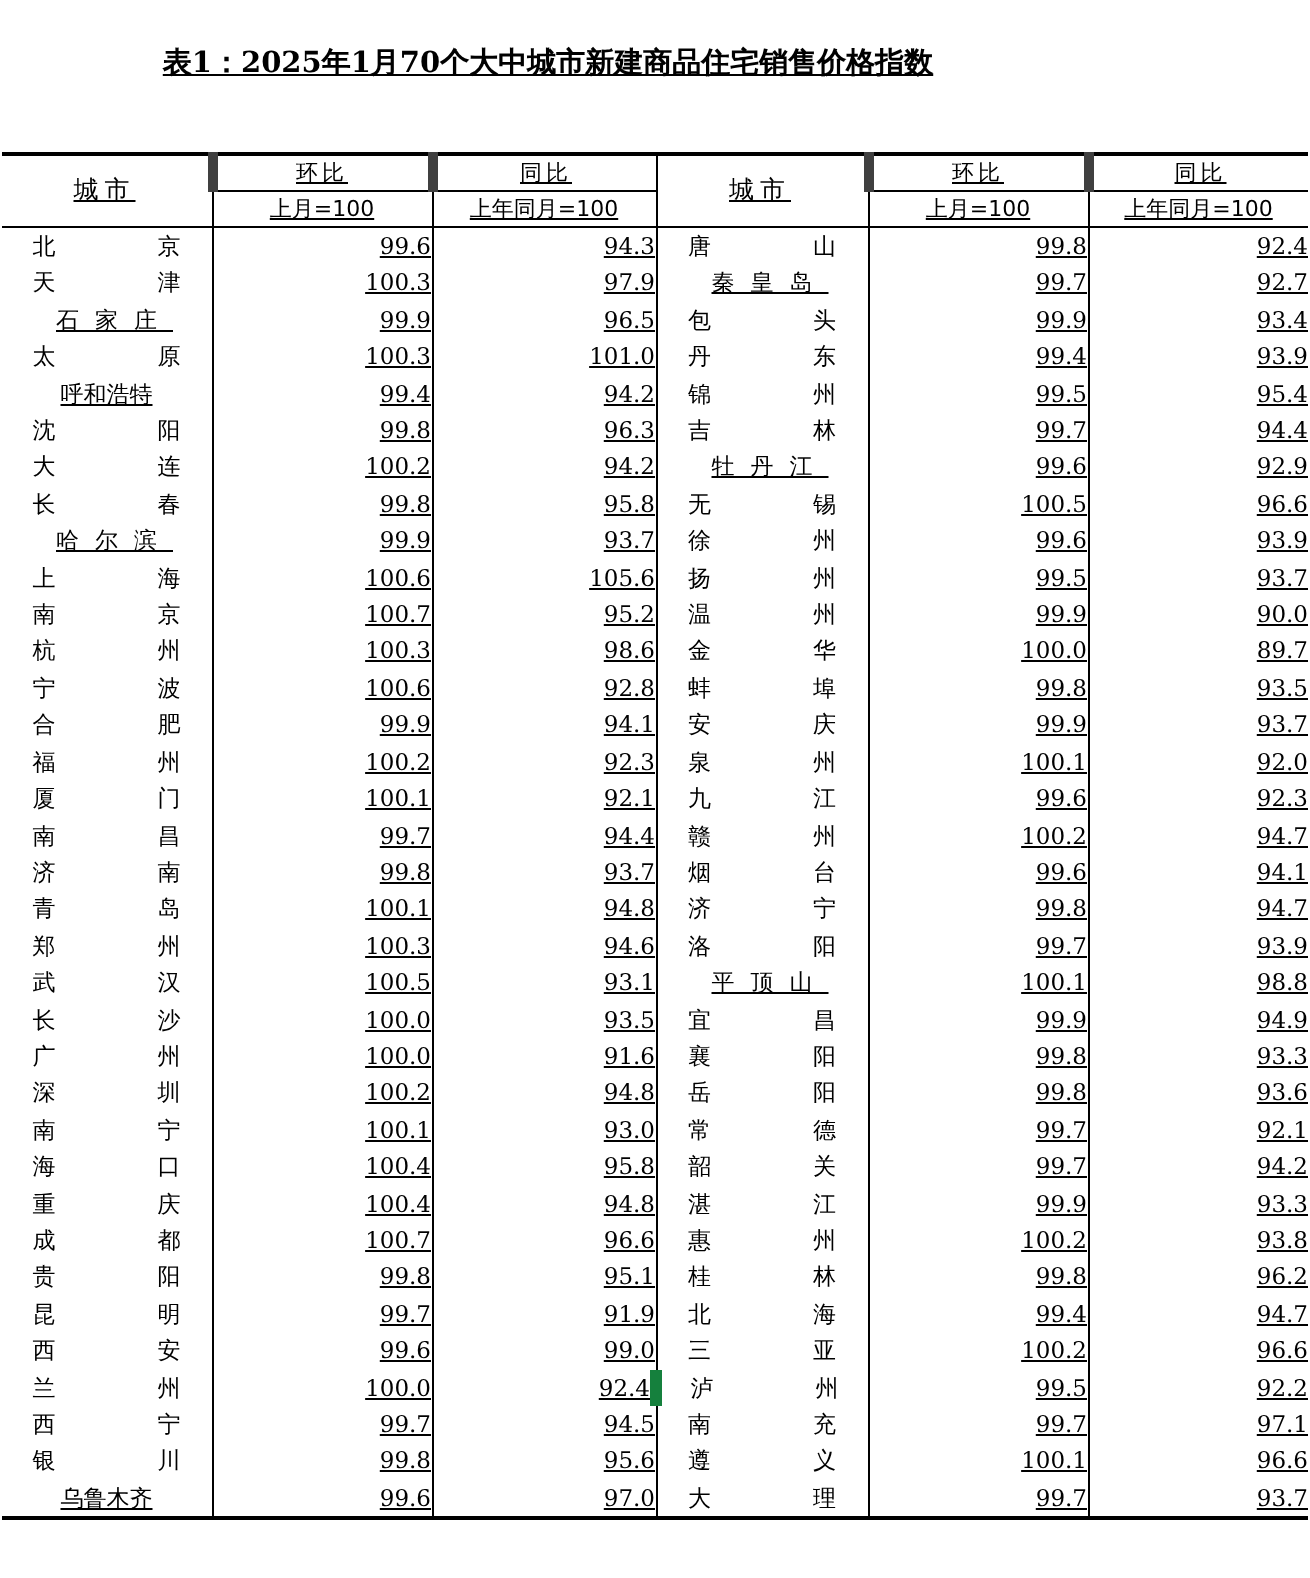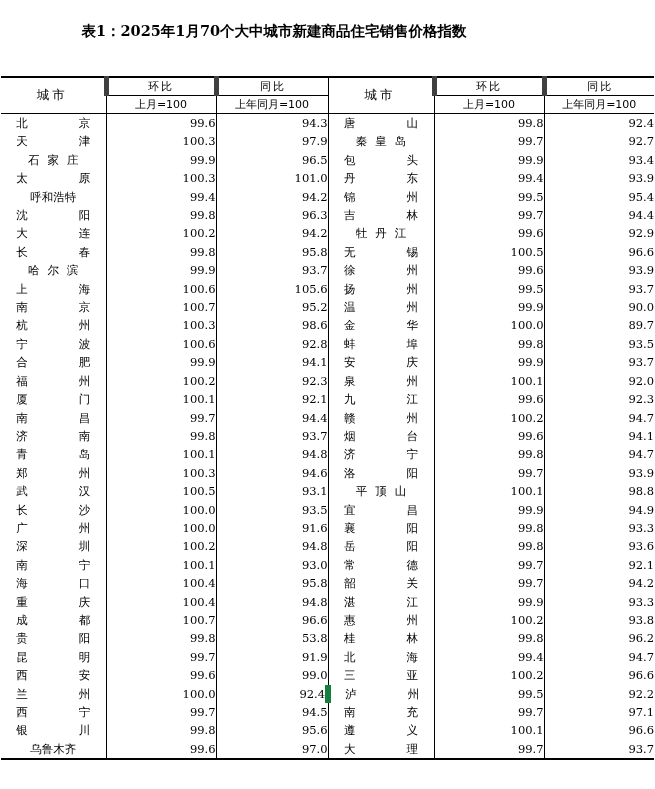--- a/index.html
+++ b/index.html
@@ -13,20 +13,21 @@
     font-family: "DejaVu Sans", "Liberation Sans", sans-serif;
     color: #000000;
     overflow: hidden;
   }
 
   .page {
     position: relative;
     width: 548px;
     height: 789px;
     background: #ffffff;
+    text-decoration: underline;
   }
 
   
   .title {
     text-align: center;
     font-size: 14.5px;
     font-weight: bold;
     font-family: "DejaVu Serif", "Liberation Serif", serif;
     letter-spacing: 0px;
     padding-top: 22px;
@@ -381,21 +382,21 @@
             <td class="city"><span class="n2">成都</span></td>
             <td class="num">100.7</td>
             <td class="num">96.6</td>
             <td class="city2" style="border-left:1px solid #000;"><span class="n2">惠州</span></td>
             <td class="num">100.2</td>
             <td class="num">93.8</td>
           </tr>
           <tr>
             <td class="city"><span class="n2">贵阳</span></td>
             <td class="num">99.8</td>
-            <td class="num">53.8</td>
+            <td class="num">95.1</td>
             <td class="city2" style="border-left:1px solid #000;"><span class="n2">桂林</span></td>
             <td class="num">99.8</td>
             <td class="num">96.2</td>
           </tr>
           <tr>
             <td class="city"><span class="n2">昆明</span></td>
             <td class="num">99.7</td>
             <td class="num">91.9</td>
             <td class="city2" style="border-left:1px solid #000;"><span class="n2">北海</span></td>
             <td class="num">99.4</td>

